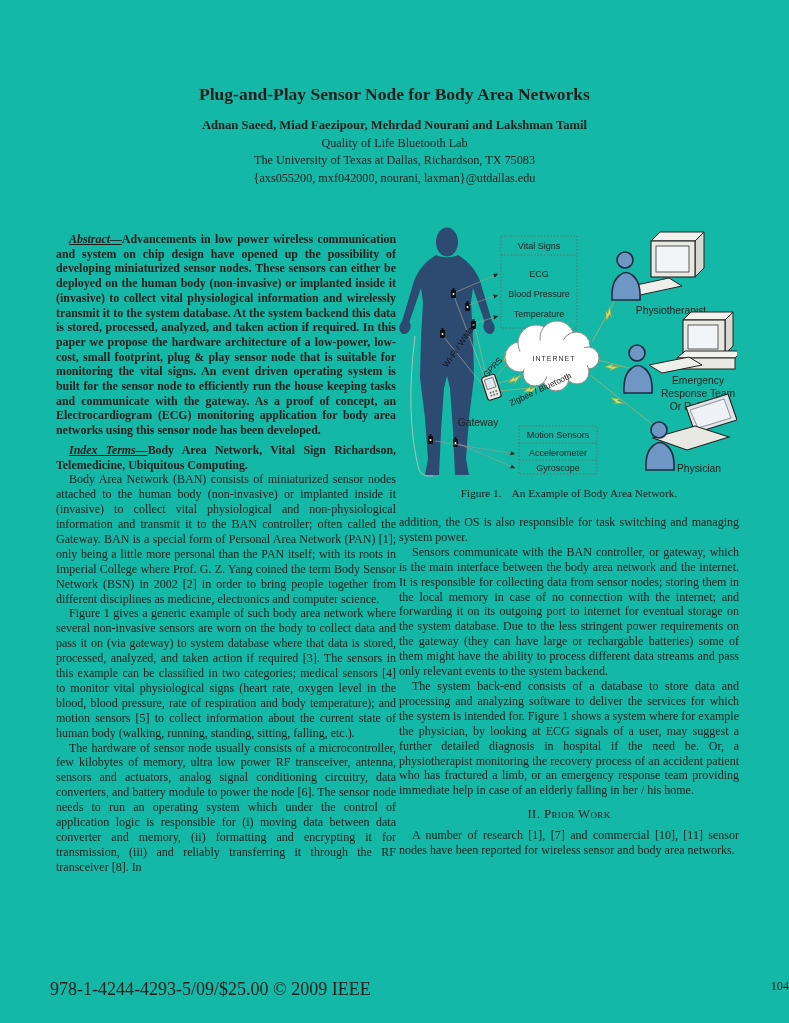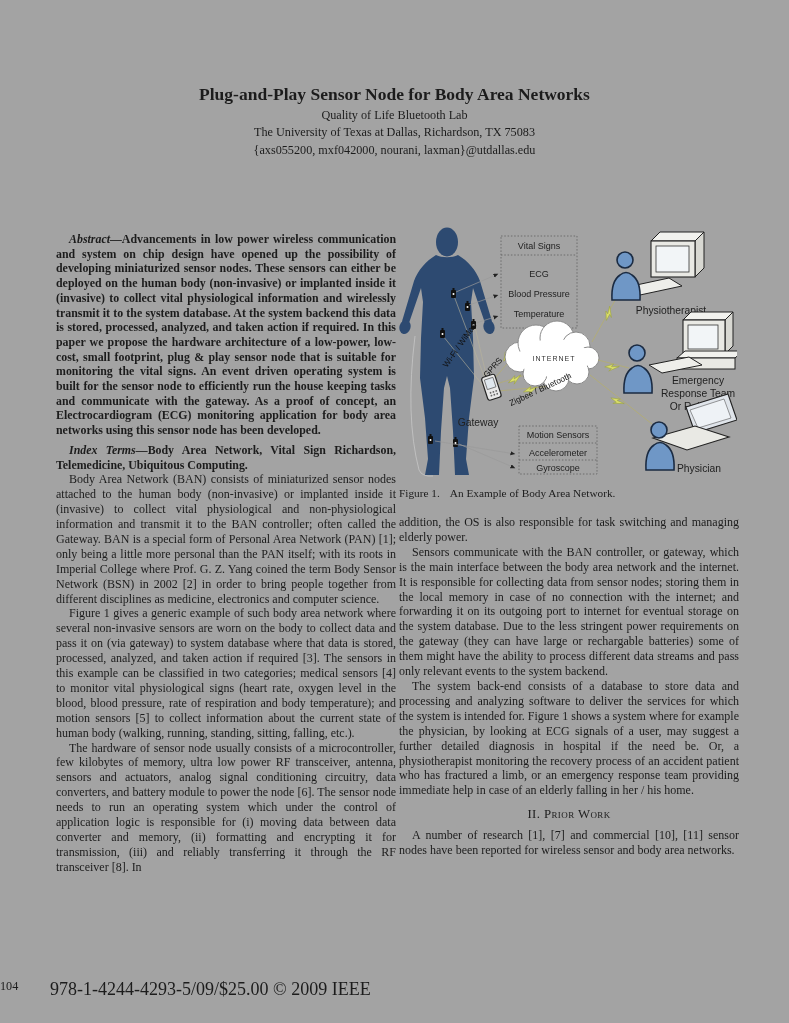--- a/index.html
+++ b/index.html
@@ -1,54 +1,55 @@
 <!DOCTYPE html>
 <html><head>
 <meta charset="utf-8">
 <style>
   html,body{margin:0;padding:0;background:#ffffff;}
-  .page{position:relative;width:789px;height:1023px;background:#a3a3a3;color:#1c1c1c;
+  .page{position:relative;width:789px;height:1023px;background:#14b8a6;color:#1c1c1c;
         font-family:"Liberation Serif",serif;overflow:hidden;}
   
   .hdr{position:absolute;left:0;top:84px;width:789px;text-align:center;}
   .title{font-size:17.5px;font-weight:bold;margin:0;}
   .authors{font-size:12.6px;font-weight:bold;margin-top:13px;}
   .aff{font-size:12.2px;margin-top:2.6px;}
   
   .col{position:absolute;width:340px;}
   .col-left{left:56px;top:232px;height:732px;overflow:hidden;}
   .col-right{left:399px;top:226px;height:738px;overflow:hidden;}
   p{margin:0;}
   .abstract{font-size:11.9px;line-height:14.7px;font-weight:bold;text-align:justify;
             text-indent:13px;}
-  .abstract .rlbl{font-style:italic;}
+  .abstract .rlbl{font-style:italic;text-decoration:underline;}
   .idx{margin-top:5px;}
   h2{font-size:12.8px;font-weight:normal;font-variant:small-caps;letter-spacing:.4px;
      text-align:center;margin:9px 0 6px 0;}
   .bodytext{font-size:12px;line-height:14.9px;text-align:justify;text-indent:13px;}
   .noindent{text-indent:0;}
   
   .figwrap{width:338px;height:252px;}
-  .caption{font-size:11.3px;margin-top:9px;margin-bottom:16px;}
+  .caption{font-size:11.3px;text-align:center;margin-top:9px;margin-bottom:16px;}
   .caption .cap-label{margin-right:10px;}
   .figtext{font-family:"Liberation Sans",sans-serif;font-size:9px;fill:#222;}
   .figtext-sm{font-family:"Liberation Sans",sans-serif;font-size:8.3px;fill:#111;}
   .figtext-lg{font-family:"Liberation Sans",sans-serif;font-size:10.3px;fill:#222;}
   .inet{font-family:"Liberation Sans",sans-serif;font-size:7px;letter-spacing:1px;fill:#333;}
   
   .footer-left{position:absolute;left:50px;top:979px;font-size:18px;}
-  .footer-page{position:absolute;left:0;right:0;top:979px;text-align:left;font-size:12.2px;}
+  .footer-page{position:absolute;left:0;right:0;top:979px;text-align:right;font-size:12.2px;}
 </style>
 </head>
 <body>
 
 <div class="page">
 
   <div class="hdr">
     <h1 class="title">Plug-and-Play Sensor Node for Body Area Networks</h1>
+    <div class="authors">Adnan Saeed, Miad Faezipour, Mehrdad Nourani and Lakshman Tamil</div>
     <div class="aff">Quality of Life Bluetooth Lab</div>
     <div class="aff">The University of Texas at Dallas, Richardson, TX 75083</div>
     <div class="aff">{axs055200, mxf042000, nourani, laxman}@utdallas.edu</div>
   </div>
 
   <div class="col col-left">
     <p class="abstract"><span class="rlbl">Abstract—</span><span>Advancements in low power wireless communication and system on chip design have opened up the possibility of developing miniaturized sensor nodes. These sensors can either be deployed on the human body (non-invasive) or implanted inside it (invasive) to collect vital physiological information and wirelessly transmit it to the system database. At the system backend this data is stored, processed, analyzed, and taken action if required. In this paper we propose the hardware architecture of a low-power, low-cost, small footprint, plug &amp; play sensor node that is suitable for monitoring the vital signs. An event driven operating system is built for the sensor node to efficiently run the house keeping tasks and communicate with the gateway. As a proof of concept, an Electrocardiogram (ECG) monitoring application for body area networks using this sensor node has been developed.</span></p>
     <p class="abstract idx"><span class="rlbl">Index Terms—</span><span>Body Area Network, Vital Sign Richardson, Telemedicine, Ubiquitous Computing.</span></p>
     <p class="bodytext">Body Area Network (BAN) consists of miniaturized sensor nodes attached to the human body (non-invasive) or implanted inside it (invasive) to collect vital physiological and non-physiological information and transmit it to the BAN controller; often called the Gateway. BAN is a special form of Personal Area Network (PAN) [1]; only being a little more personal than the PAN itself; with its roots in Imperial College where Prof. G. Z. Yang coined the term Body Sensor Network (BSN) in 2002 [2] in order to bring people together from different disciplines as medicine, electronics and computer science.</p>
     <p class="bodytext">Figure 1 gives a generic example of such body area network where several non-invasive sensors are worn on the body to collect data and pass it on (via gateway) to system database where that data is stored, processed, analyzed, and taken action if required [3]. The sensors in this example can be classified in two categories; medical sensors [4] to monitor vital physiological signs (heart rate, oxygen level in the blood, blood pressure, rate of respiration and body temperature); and motion sensors [5] to collect information about the current state of human body (walking, running, standing, sitting, falling, etc.).</p>
@@ -225,21 +226,21 @@
           <polygon points="254,212 296,200 330,211 288,224" fill="#e9e9e4" stroke="#222" stroke-width="1.1"></polygon>
           <circle cx="260" cy="204" r="8" fill="#6f97c6" stroke="#1b2b42" stroke-width="1.6"></circle>
           <path d="M247,244 Q246,225 255,219 Q261,214 267,219 Q276,225 275,244 Z" fill="#6f97c6" stroke="#1b2b42" stroke-width="1.6"></path>
           <text class="figtext-lg" x="300" y="246" text-anchor="middle">Physician</text>
         </g>
       </svg>
     </div>
 
     <div class="caption"><span class="cap-label">Figure 1.</span><span>An Example of Body Area Network.</span></div>
 
-    <p class="bodytext noindent">addition, the OS is also responsible for task switching and managing elderly power.</p>
+    <p class="bodytext noindent">addition, the OS is also responsible for task switching and managing system power.</p>
     <p class="bodytext">Sensors communicate with the BAN controller, or gateway, which is the main interface between the body area network and the internet. It is responsible for collecting data from sensor nodes; storing them in the local memory in case of no connection with the internet; and forwarding it on its outgoing port to internet for eventual storage on the system database. Due to the less stringent power requirements on the gateway (they can have large or rechargable batteries) some of them might have the ability to process different data streams and pass only relevant events to the system backend.</p>
     <p class="bodytext">The system back-end consists of a database to store data and processing and analyzing software to deliver the services for which the system is intended for. Figure 1 shows a system where for example the physician, by looking at ECG signals of a user, may suggest a further detailed diagnosis in hospital if the need be. Or, a physiotherapist monitoring the recovery process of an accident patient who has fractured a limb, or an emergency response team providing immediate help in case of an elderly falling in her / his home.</p>
 
     <h2>II. Prior Work</h2>
     <p class="bodytext">A number of research [1], [7] and commercial [10], [11] sensor nodes have been reported for wireless sensor and body area networks.</p>
   </div>
 
   <div class="footer-page">104</div>
   <div class="footer-left">978-1-4244-4293-5/09/$25.00 © 2009 IEEE</div>
 

